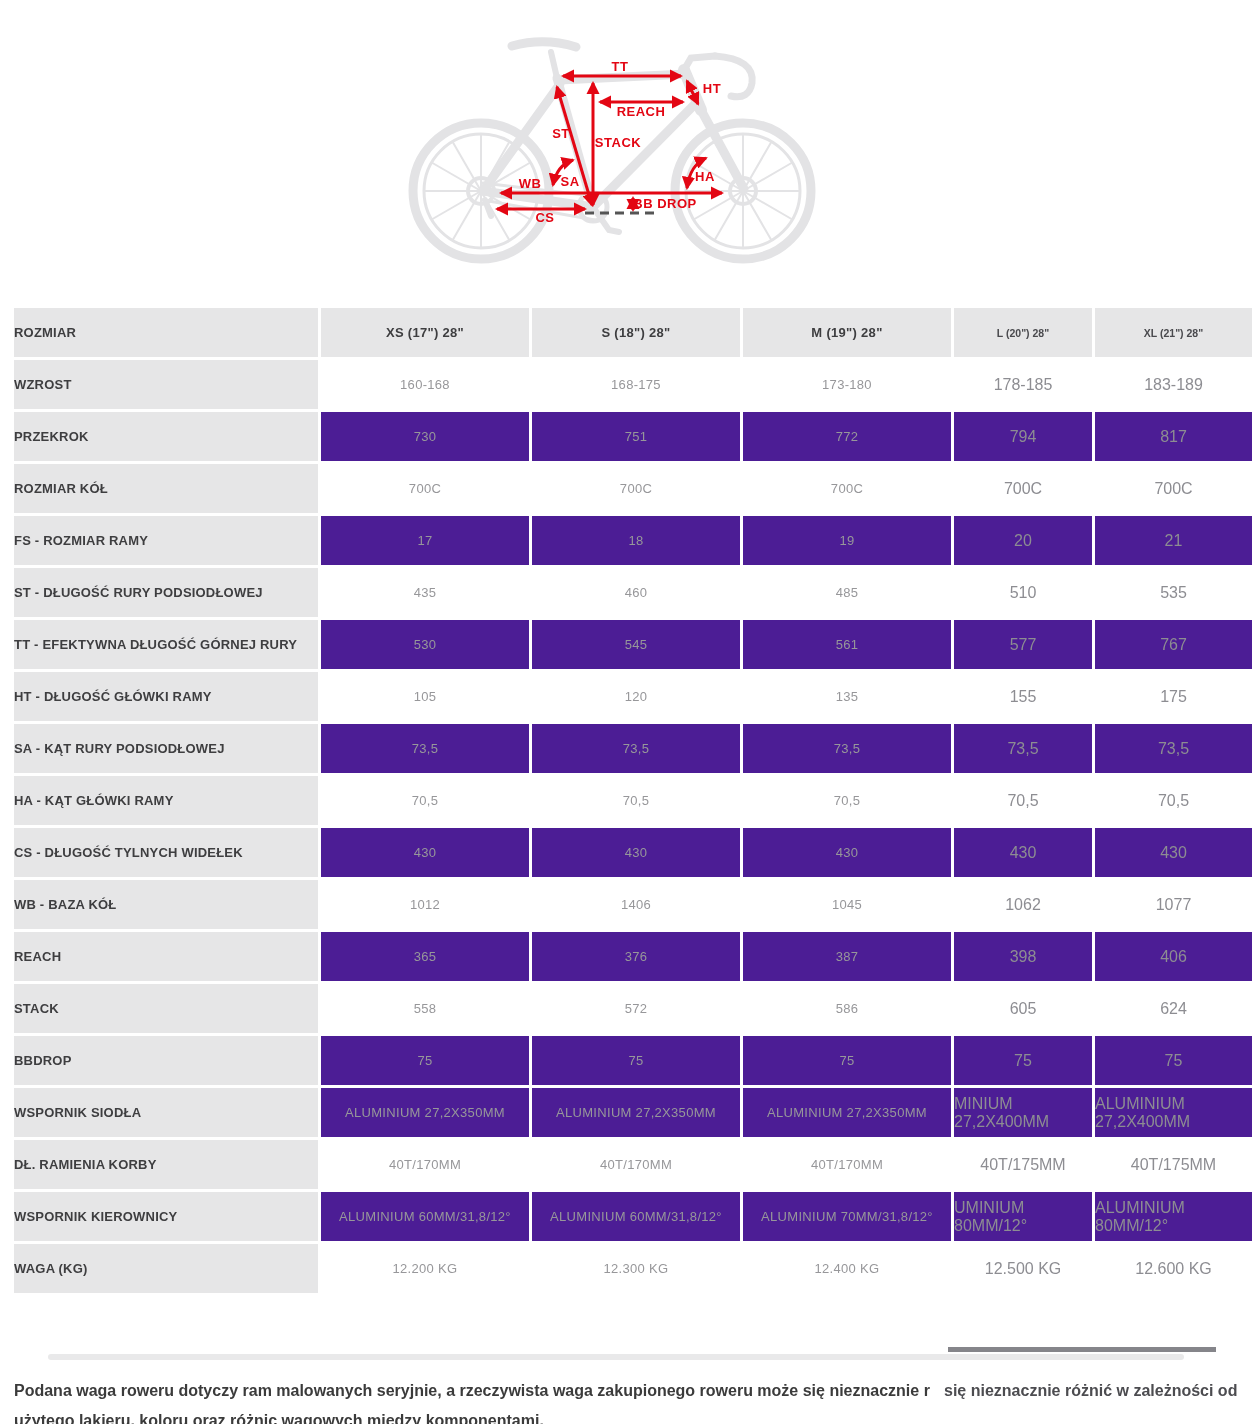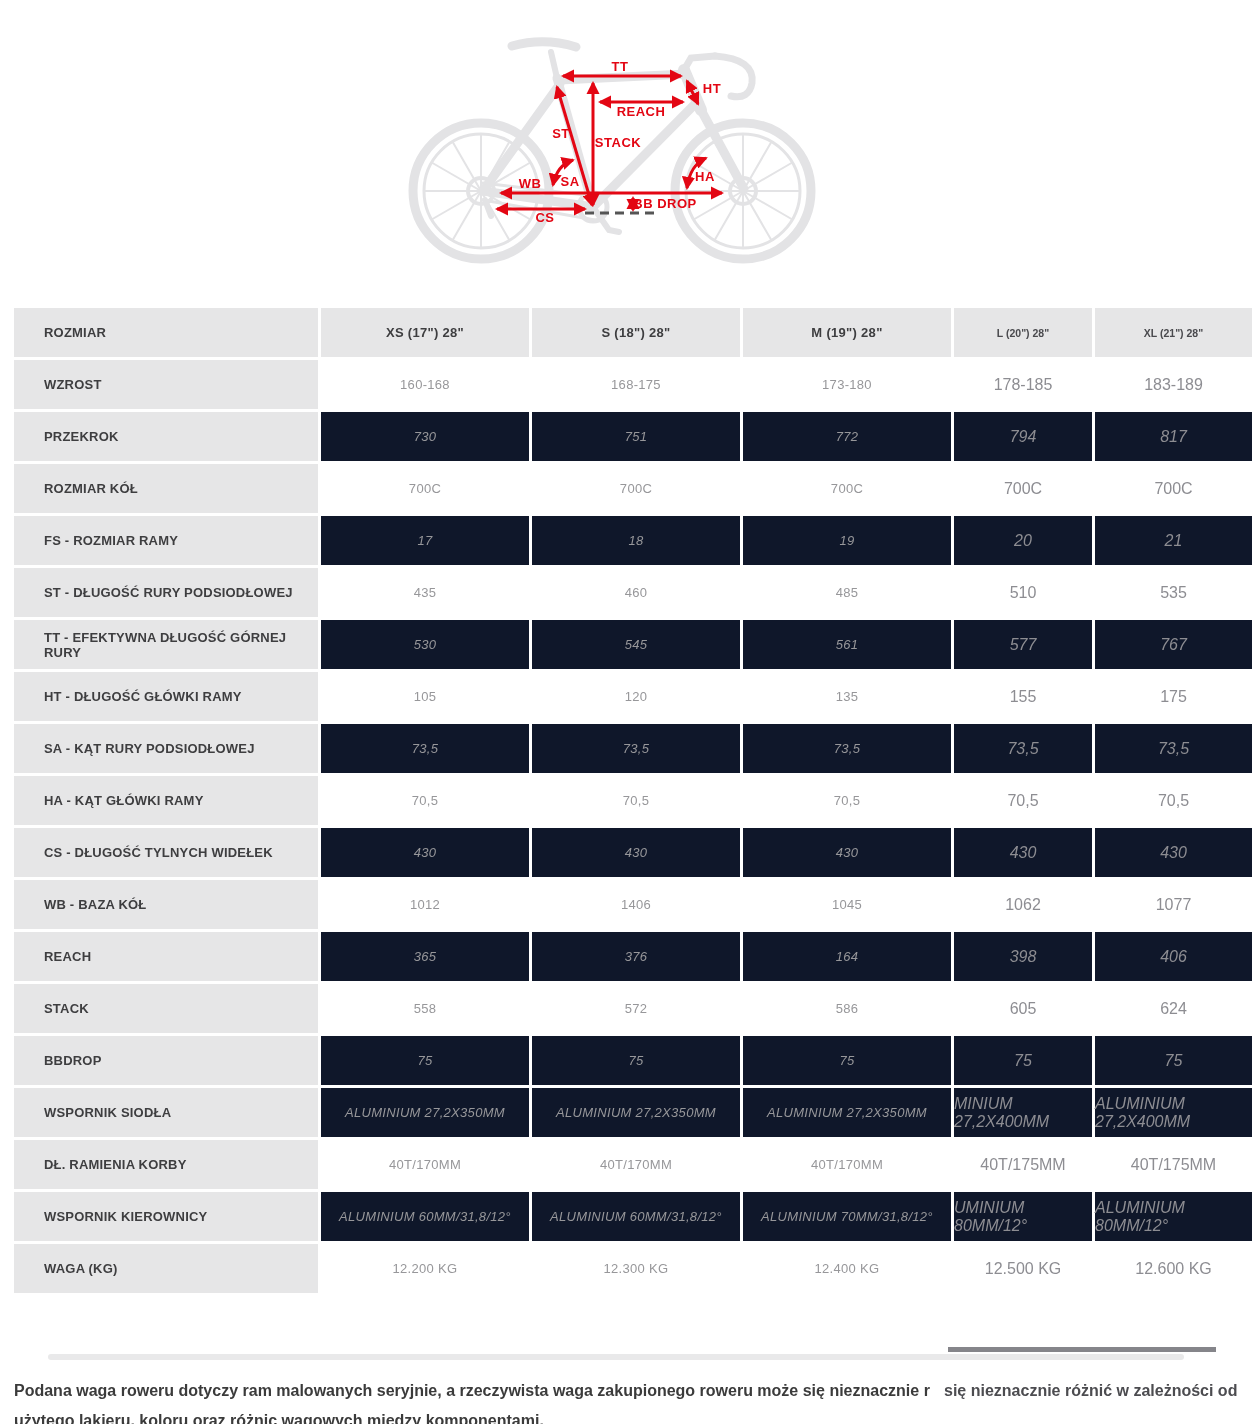--- a/index.html
+++ b/index.html
@@ -6,24 +6,24 @@
   body{width:1252px;height:1424px;position:relative;overflow:hidden;
        font-family:"Liberation Sans","DejaVu Sans",sans-serif;}
   .diagram{position:absolute;top:14px;left:0;width:1252px;height:300px;padding-left:23px;}
   .diagram svg{display:block;}
   .dlabel{fill:#e30613;font-weight:700;font-size:13px;letter-spacing:.5px;}
 
   .spec-table{position:absolute;top:308px;left:14px;display:flex;flex-direction:column;row-gap:3px;}
   .trow{display:grid;grid-template-columns:304px 208px 208px 208px 138px 157px;column-gap:3px;}
   .cell{height:49px;display:flex;align-items:center;justify-content:center;
         font-size:13px;color:#97979a;background:#ffffff;letter-spacing:.3px;}
-  .cell.label{justify-content:flex-start;padding-left:30px;background:#e6e6e7;
+  .cell.label{justify-content:flex-start;background:#e6e6e7;
         color:#3e3e40;font-weight:700;font-size:13px;letter-spacing:.2px;}
   .cell.head{background:#e6e6e7;color:#3e3e40;font-weight:700;}
-  .trow.alt .cell.val{background:#0f172a;font-style:italic;}
+  .trow.alt .cell.val{background:#4c1d95;}
   .cell.lowres{filter:blur(.6px);font-size:16px;color:#8d8d92;letter-spacing:0;}
   .cell.head.lowres{font-size:10.5px;color:#4a4a4e;}
 
   .scroll-track{position:absolute;left:48px;top:1354px;width:1136px;height:6px;
         border-radius:3px;background:#e9e9ea;}
   .scroll-thumb{position:absolute;left:948px;top:1347px;width:268px;height:5px;
         background:#85858a;filter:blur(.5px);}
 
   .footnote{position:absolute;left:14px;top:1376px;width:1236px;
         font-size:16px;font-weight:700;color:#3b3b3b;line-height:30px;}
@@ -221,21 +221,21 @@
       <div class="cell val">1012</div>
       <div class="cell val">1406</div>
       <div class="cell val">1045</div>
       <div class="cell val lowres">1062</div>
       <div class="cell val lowres">1077</div>
     </div>
     <div class="trow alt">
       <div class="cell label">REACH</div>
       <div class="cell val">365</div>
       <div class="cell val">376</div>
-      <div class="cell val">164</div>
+      <div class="cell val">387</div>
       <div class="cell val lowres">398</div>
       <div class="cell val lowres">406</div>
     </div>
     <div class="trow">
       <div class="cell label">STACK</div>
       <div class="cell val">558</div>
       <div class="cell val">572</div>
       <div class="cell val">586</div>
       <div class="cell val lowres">605</div>
       <div class="cell val lowres">624</div>

